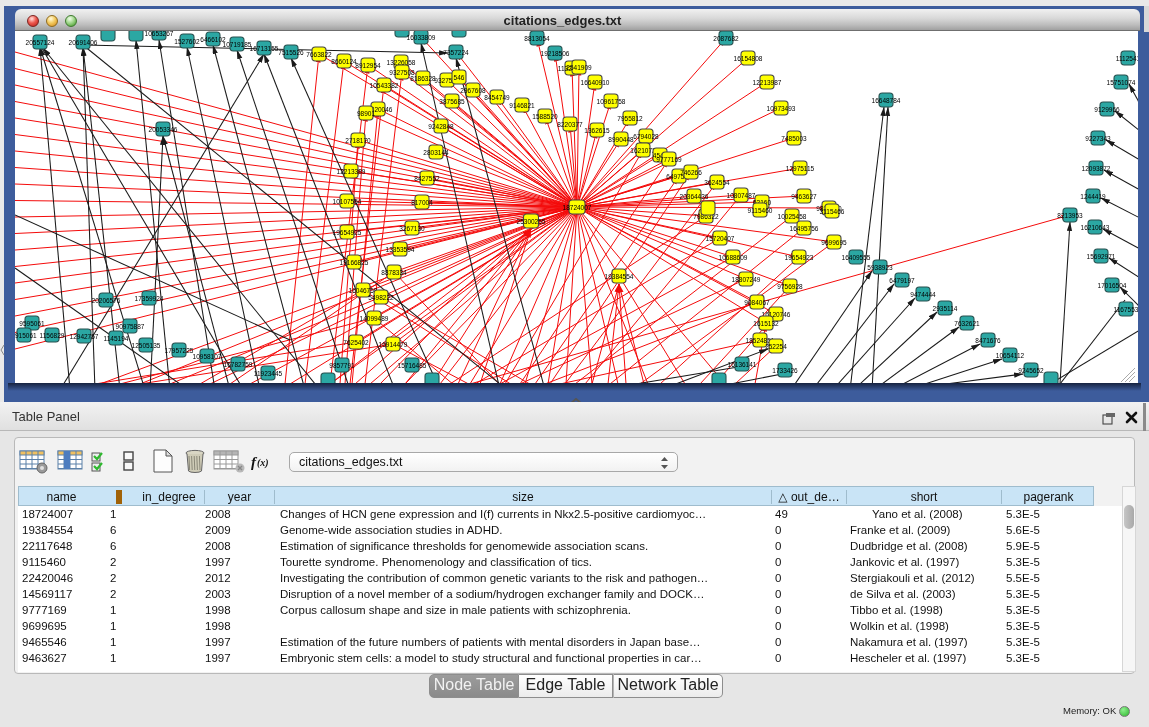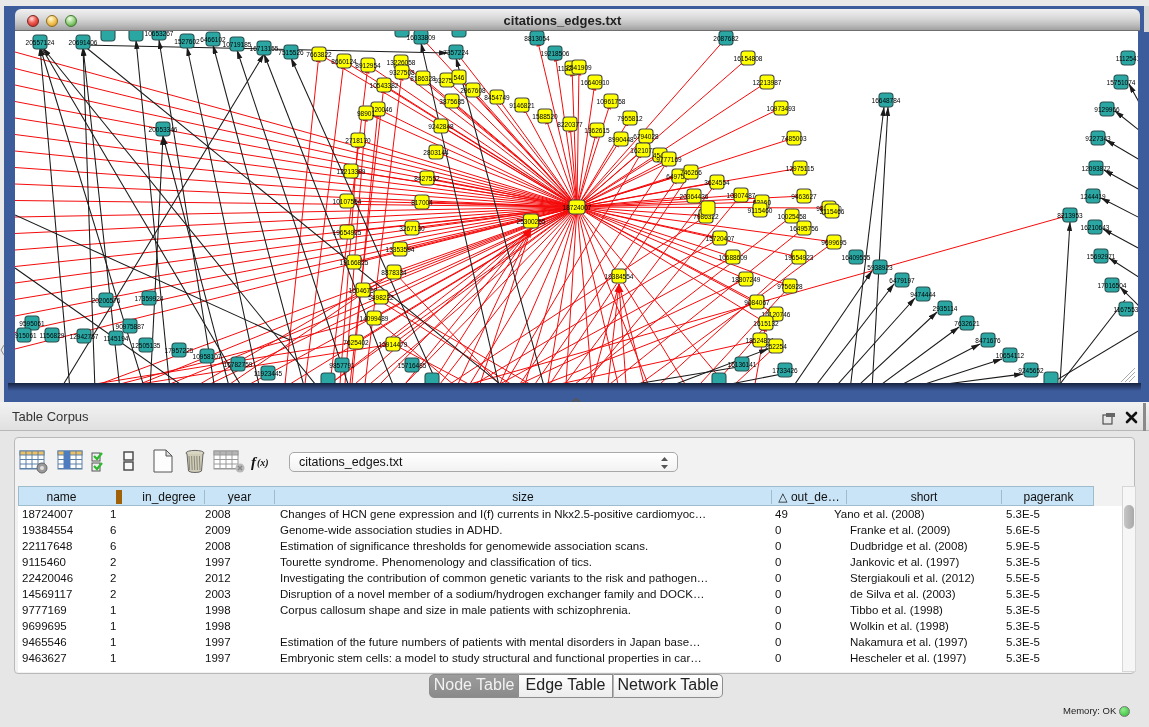--- a/index.html
+++ b/index.html
@@ -529,21 +529,21 @@
     <text x="516.0" y="192.6" font-size="6.5" font-family="Liberation Sans, sans-serif" fill="#000" text-anchor="middle">25300255</text>
     <line x1="1106" y1="351" x2="1120" y2="337" stroke="#aaa" stroke-width="1"></line>
     <line x1="1110" y1="351" x2="1120" y2="341" stroke="#aaa" stroke-width="1"></line>
     <line x1="1114" y1="351" x2="1120" y2="345" stroke="#aaa" stroke-width="1"></line>
   </svg>
 <svg class="abs" id="notch" width="16" height="7">
     <path d="M2,6 L8,1 L14,6" stroke="#555" stroke-width="2" fill="none"></path>
   </svg>
 <div class="abs" id="tp"></div>
 <div class="abs" id="tphead"></div>
-<div class="abs" id="tptitle">Table Corpus</div>
+<div class="abs" id="tptitle">Table Panel</div>
 <svg class="abs" style="left:1102px;top:412px" width="14" height="13">
     <rect x="1" y="3" width="9" height="9" fill="none" stroke="#444" stroke-width="1.1"></rect>
     <rect x="4" y="1" width="9" height="4" fill="#666"></rect>
   </svg>
 <svg class="abs" style="left:1124px;top:410px" width="15" height="15">
     <path d="M3,3 L12,12 M12,3 L3,12" stroke="#111" stroke-width="2.6" stroke-linecap="round"></path>
   </svg>
 <div class="abs" style="left:1143px;top:403px;width:3px;height:28px;background:#8a8a8a"></div>
 <div class="abs" id="panel"></div>
 <svg class="abs" style="left:18px;top:446px" width="260" height="30">
@@ -614,21 +614,21 @@
  <div class="th" style="left:827px;width:155px;border-left:1px solid #9fbccd">short</div>
  <div class="th" style="left:982px;width:94px;border-left:1px solid #9fbccd">pagerank</div>
 </div>
 <div class="abs tbody"></div>
 <div class="tr" style="top:507px">
     <span style="left:22px">18724007</span>
     <span style="left:110px">1</span>
     <span style="left:205px">2008</span>
     <span style="left:280px">Changes of HCN gene expression and I(f) currents in Nkx2.5-positive cardiomyoc…</span>
     <span style="left:775px">49</span>
-    <span style="left:834px">Yano et al. (2008)</span>
+    <span style="left:872px">Yano et al. (2008)</span>
     <span style="left:1006px">5.3E-5</span>
   </div>
 <div class="tr" style="top:523px">
     <span style="left:22px">19384554</span>
     <span style="left:110px">6</span>
     <span style="left:205px">2009</span>
     <span style="left:280px">Genome-wide association studies in ADHD.</span>
     <span style="left:775px">0</span>
     <span style="left:850px">Franke et al. (2009)</span>
     <span style="left:1006px">5.6E-5</span>

